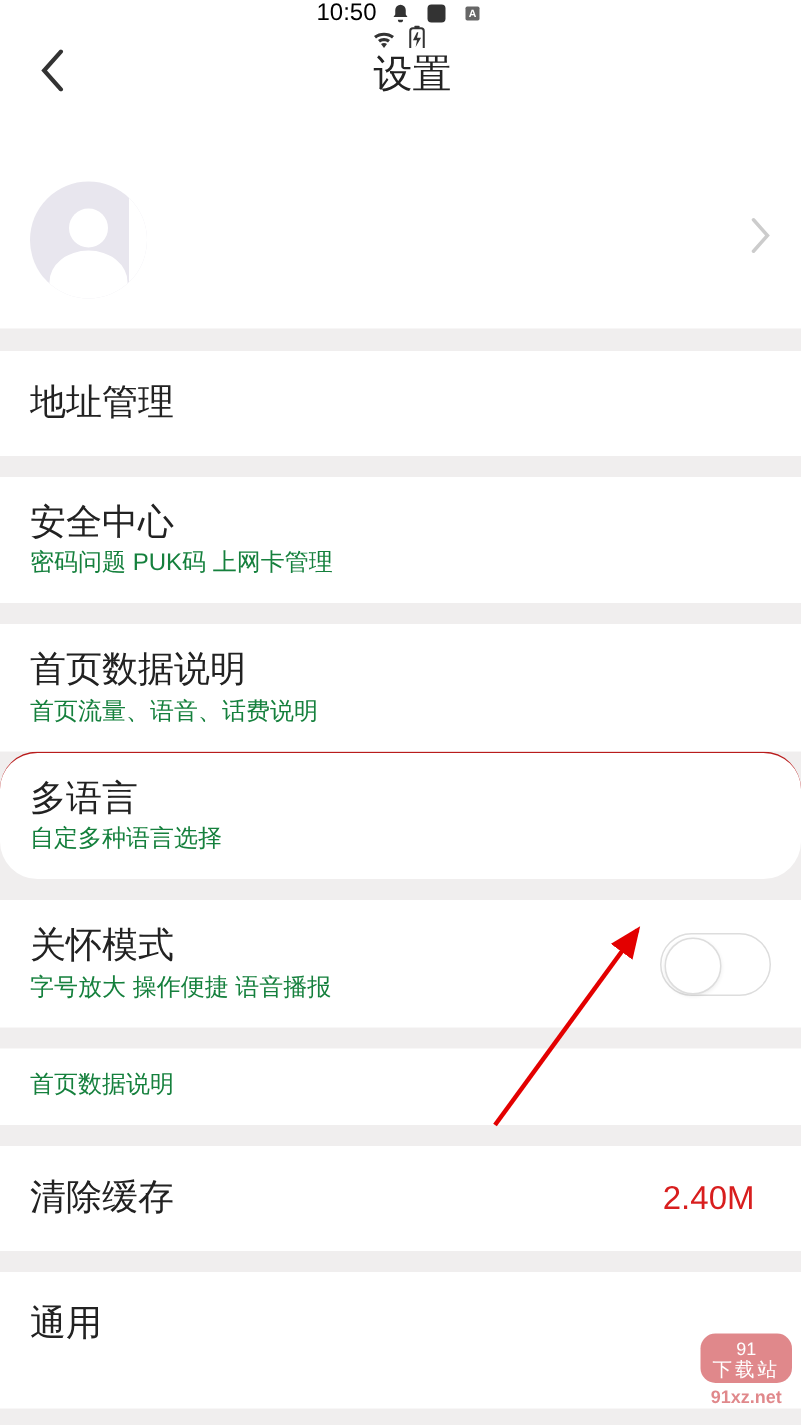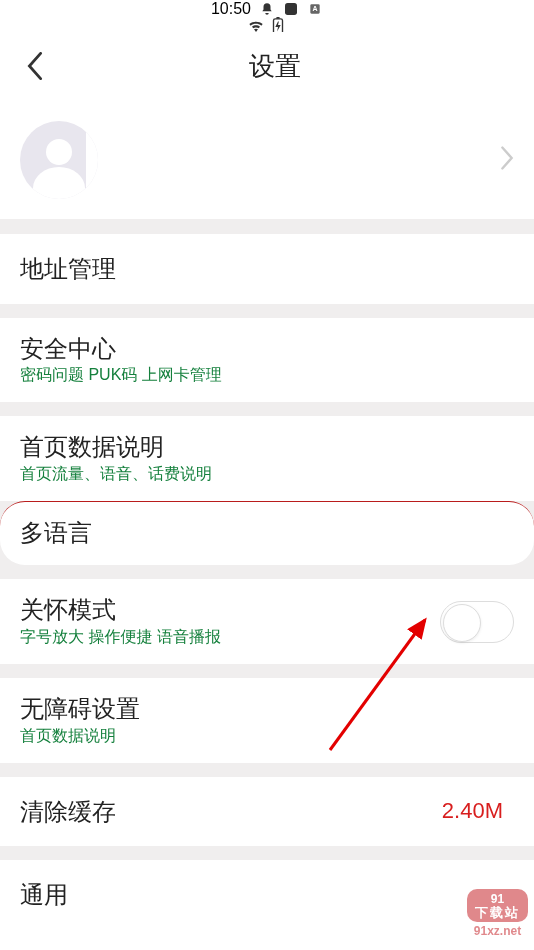--- a/index.html
+++ b/index.html
@@ -22,21 +22,21 @@
       font-weight: 500;
       flex-direction: column;
     }
     .status-left { display: flex; align-items: center; gap: 8px; }
     .status-right { display: flex; align-items: center; gap: 6px; }
     .status-icon { width: 16px; height: 16px; display: inline-flex; align-items: center; justify-content: center; }
     .header {
       height: 68px;
       background: #fff;
       display: flex;
-      align-items: center;
+      align-items: flex-start;
       position: relative;
       padding-left: 16px;
     }
     .back-btn {
       position: absolute;
       left: 20px;
       width: 30px;
       height: 30px;
       display: flex;
       align-items: center;
@@ -163,21 +163,21 @@
       text-align: center;
       opacity: 0.55;
     }
     .watermark-badge {
       display: inline-block;
       background: #c7282e;
       color: #fff;
       border-radius: 10px;
       padding: 4px 8px 2px;
       font-size: 12px;
-      font-weight: 700;
+      font-weight: 400;
       line-height: 1.1;
     }
     .watermark-cn { font-size: 13px; letter-spacing: 2px; }
     .watermark-url { color: #c7282e; font-size: 12px; font-weight: 700; margin-top: 2px; }
   </style>
 </head>
 <body>
 
 <div class="status-bar">
   <div class="status-left">
@@ -250,34 +250,34 @@
 
 <div class="section-gap"></div>
 
 <div class="list-item tight">
   <div class="item-title">首页数据说明</div>
   <div class="item-subtitle">首页流量、语音、话费说明</div>
 </div>
 
 <div class="list-item tight">
   <div class="item-title">多语言</div>
+  <div class="item-subtitle">自定多种语言选择</div>
 </div>
 
 <div class="section-gap"></div>
 
 <div class="list-item tight">
   <div class="item-title">关怀模式</div>
   <div class="item-subtitle">字号放大 操作便捷 语音播报</div>
   <div class="switch"></div>
 </div>
 
 <div class="section-gap"></div>
 
 <div class="list-item tight">
-  <div class="item-title">无障碍设置</div>
   <div class="item-subtitle">首页数据说明</div>
 </div>
 
 <div class="section-gap"></div>
 
 <div class="list-item">
   <div class="item-title">清除缓存</div>
   <div class="item-value">2.40M</div>
 </div>
 

